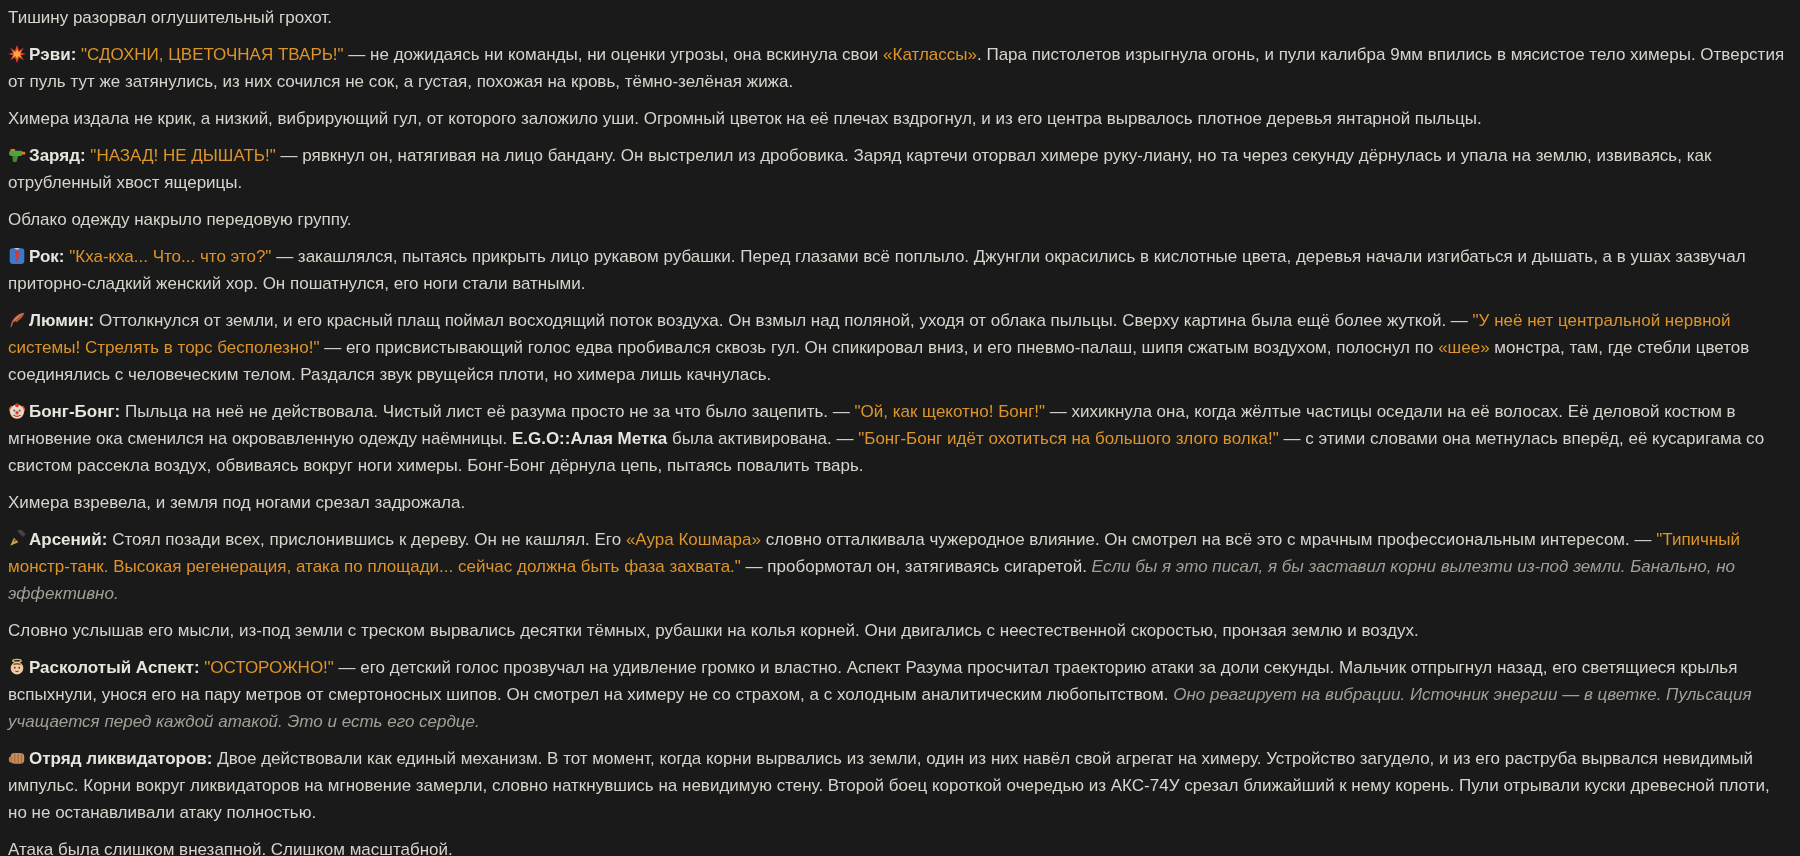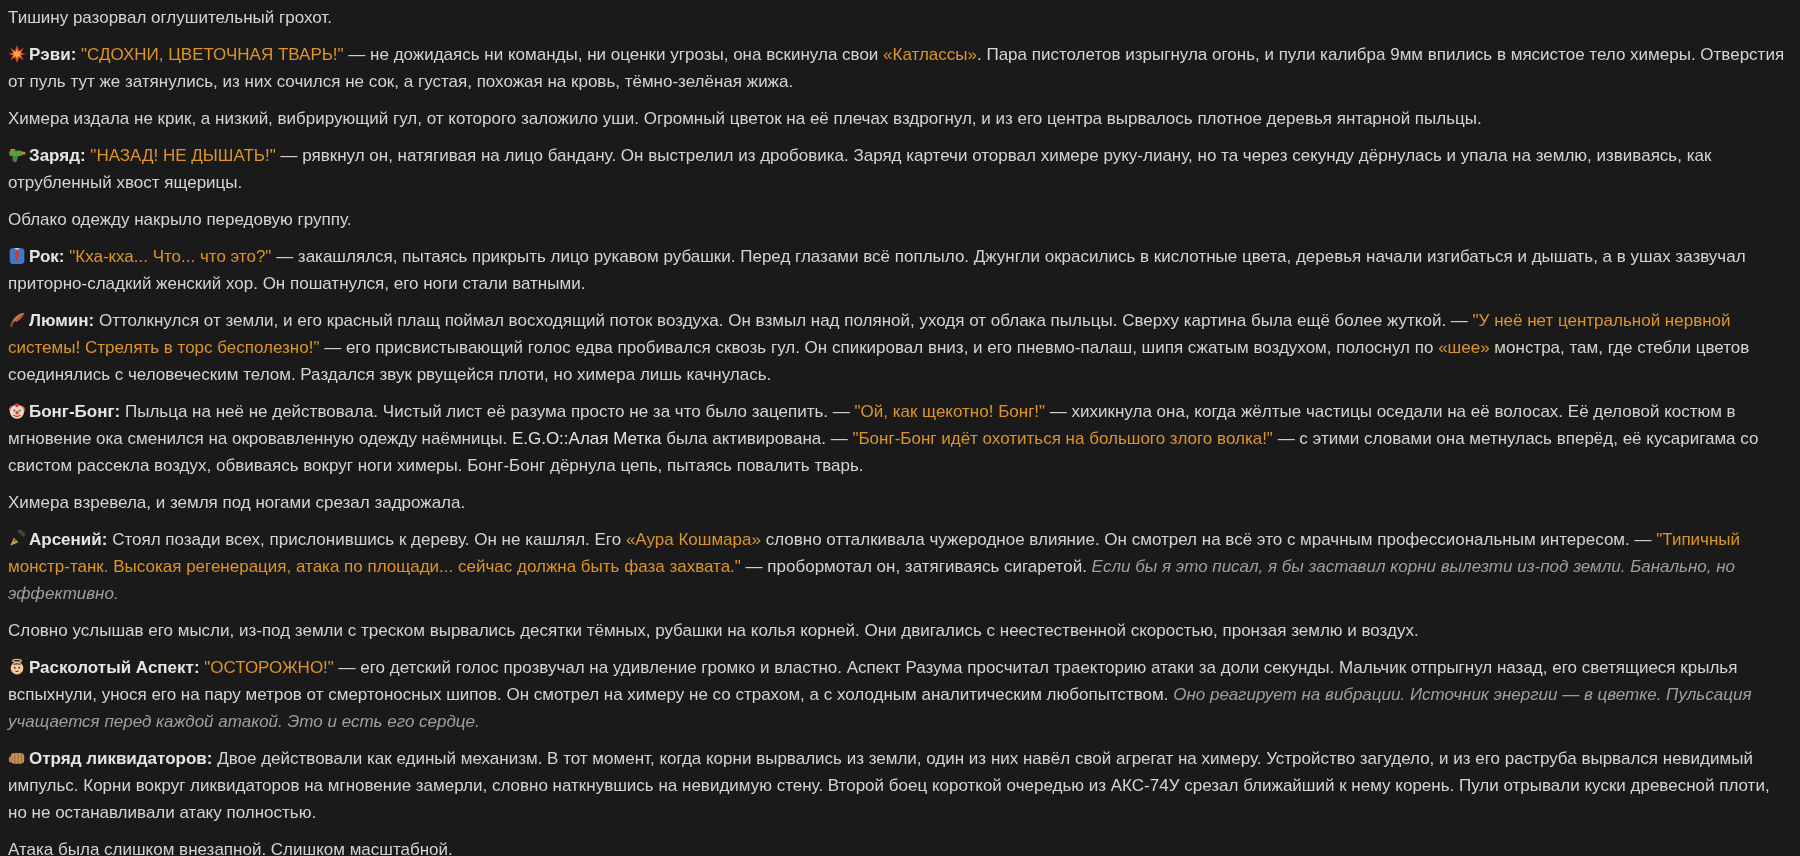--- a/index.html
+++ b/index.html
@@ -19,21 +19,21 @@
     color: #d8d4cd;
     -webkit-font-smoothing: antialiased;
   }
   main { display: block; }
   p.para {
     margin: 0 0 10px 0;
     padding: 0;
   }
   .seg-normal  { color: #d8d4cd; }
   .seg-name    { color: #e8e5df; font-weight: 700; text-align: center; }
-  .seg-bold    { color: #e8e5df; font-weight: 400; }
+  .seg-bold    { color: #e8e5df; font-weight: 700; }
   .seg-quote   { color: #dd9429; }
   .seg-italic  { color: #a39f97; font-style: italic; }
   .char-icon {
     display: inline-block;
     width: 18px;
     height: 18px;
     vertical-align: -3px;
     margin-right: 3px;
   }
   .char-icon svg { width: 18px; height: 18px; display: block; }

